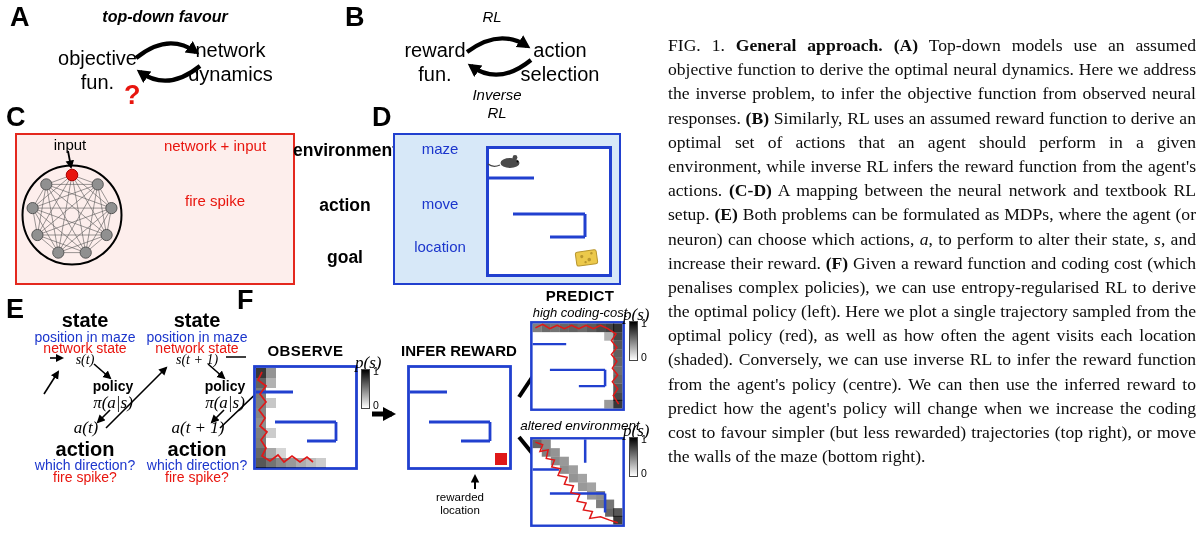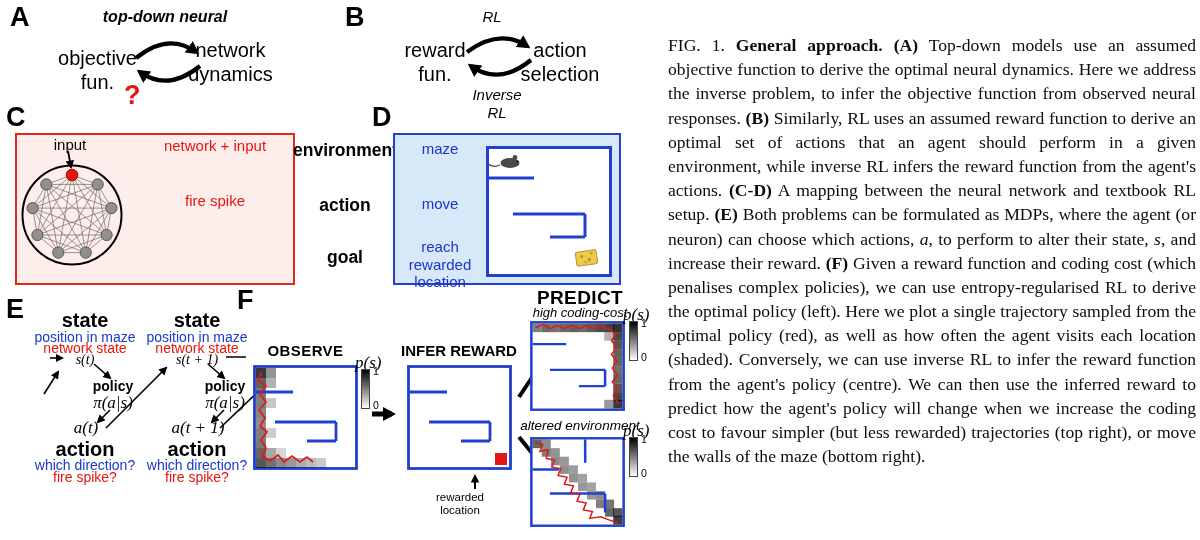--- a/index.html
+++ b/index.html
@@ -37,21 +37,21 @@
     <marker id="ahb" markerUnits="userSpaceOnUse" markerWidth="18" markerHeight="16" refX="9" refY="7" orient="auto">
         <polygon points="0 0, 13 7, 0 14" fill="#000"></polygon>
       </marker>
     <marker id="ahs" markerUnits="userSpaceOnUse" markerWidth="11" markerHeight="10" refX="6.5" refY="4.25" orient="auto">
         <polygon points="0 0, 8.5 4.25, 0 8.5" fill="#000"></polygon>
       </marker>
   </defs>
 </svg>
 
 <span class="abs lbl" style="left:10px;top:4px">A</span>
-<span class="abs it b ctr" style="left:85px;top:8px;width:160px;font-size:16px">top-down neural</span>
+<span class="abs it b ctr" style="left:85px;top:8px;width:160px;font-size:16px">top-down favour</span>
 <div class="abs ctr f16" style="left:55px;top:46px;width:85px">
   <span style="display:block">objective</span>
   <span style="display:block">fun.</span>
 </div>
 <div class="abs ctr f16" style="left:188px;top:38px;width:85px">
   <span style="display:block">network</span>
   <span style="display:block">dynamics</span>
 </div>
 <svg class="abs" style="left:128px;top:30px" width="80" height="64" viewBox="0 0 80 64">
   <path d="M8 28 Q40 2 68 22" stroke="#000" stroke-width="4.2" fill="none" marker-end="url(#ahb)"></path>
@@ -106,21 +106,20 @@
 
 <span class="abs ctr map-lbl" style="left:293px;top:140px;width:104px">environment</span>
 <span class="abs ctr map-lbl" style="left:293px;top:195px;width:104px">action</span>
 <span class="abs ctr map-lbl" style="left:293px;top:247px;width:104px">goal</span>
 
 <span class="abs lbl" style="left:372px;top:104px">D</span>
 <div class="abs bluebox" style="left:393px;top:133px;width:228px;height:152px"></div>
 <span class="abs ctr f15 blue" style="left:395px;top:140px;width:90px">maze</span>
 <span class="abs ctr f15 blue" style="left:395px;top:195px;width:90px">move</span>
 <div class="abs ctr f15 blue" style="left:393px;top:238px;width:94px">
-  <span style="display:block">reach rewarded</span>
   <span style="display:block">location</span>
 </div>
 <svg class="abs" style="left:486px;top:146px" width="126" height="131" viewBox="0 0 126 131">
   <rect x="1.5" y="1.5" width="123" height="128" fill="#fff" stroke="#2140cf" stroke-width="3"></rect>
   <path d="M3 32 H48 M27 68 H99 M99 68 V91 M64 91 H99" fill="none" stroke="#2140cf" stroke-width="3"></path>
   <g>
     <path d="M14 19 q-7 3 -12 -1" stroke="#444" stroke-width="1.3" fill="none"></path>
     <ellipse cx="24" cy="17" rx="9.5" ry="5" fill="#4a4a4a"></ellipse>
     <circle cx="29" cy="11.5" r="2.4" fill="#4a4a4a"></circle>
     <circle cx="31.5" cy="15.5" r="0.9" fill="#000"></circle>
@@ -168,21 +167,21 @@
   <span class="abs ctr serif it f13" style="left:167px;top:118px;width:62px">a(t + 1)</span>
   <span class="abs ctr b f16" style="left:152px;top:137px;width:90px">action</span>
   <span class="abs ctr f10 blue" style="left:142px;top:157px;width:110px">which direction?</span>
   <span class="abs ctr f10 red" style="left:142px;top:169px;width:110px">fire spike?</span>
 </div>
 
 <div class="abs" style="left:235px;top:285px;width:430px;height:255px">
   <span class="abs lbl" style="left:2px;top:2px">F</span>
   <span class="abs ctr b" style="left:18px;top:57px;width:105px;font-size:15px;letter-spacing:.4px">OBSERVE</span>
   <span class="abs ctr b" style="left:158px;top:57px;width:132px;font-size:15px">INFER REWARD</span>
-  <span class="abs ctr b" style="left:295px;top:2px;width:100px;font-size:19px;letter-spacing:.4px">PREDICT</span>
+  <span class="abs ctr b" style="left:295px;top:2px;width:100px;font-size:15px;letter-spacing:.4px">PREDICT</span>
   <span class="abs ctr it" style="left:285px;top:20px;width:120px;font-size:13px">high coding-cost</span>
   <span class="abs ctr it" style="left:280px;top:133px;width:130px;font-size:13.5px">altered environment</span>
 
   <svg class="abs" style="left:18px;top:80px" width="105" height="105" viewBox="0 0 105 105">
     <rect x="1.5" y="1.5" width="102" height="102" fill="#fff" stroke="#2140cf" stroke-width="2.8"></rect>
     <g fill="#000">
       <rect x="3" y="3" width="10" height="10" opacity=".78"></rect>
         <rect x="3" y="13" width="10" height="10" opacity=".62"></rect>
       <rect x="13" y="3" width="10" height="10" opacity=".42"></rect>
         <rect x="13" y="13" width="10" height="10" opacity=".3"></rect>

